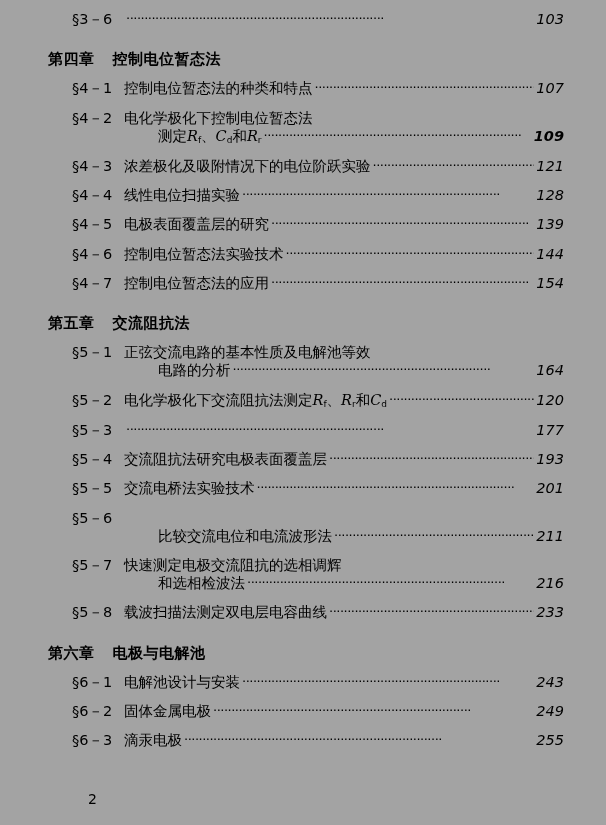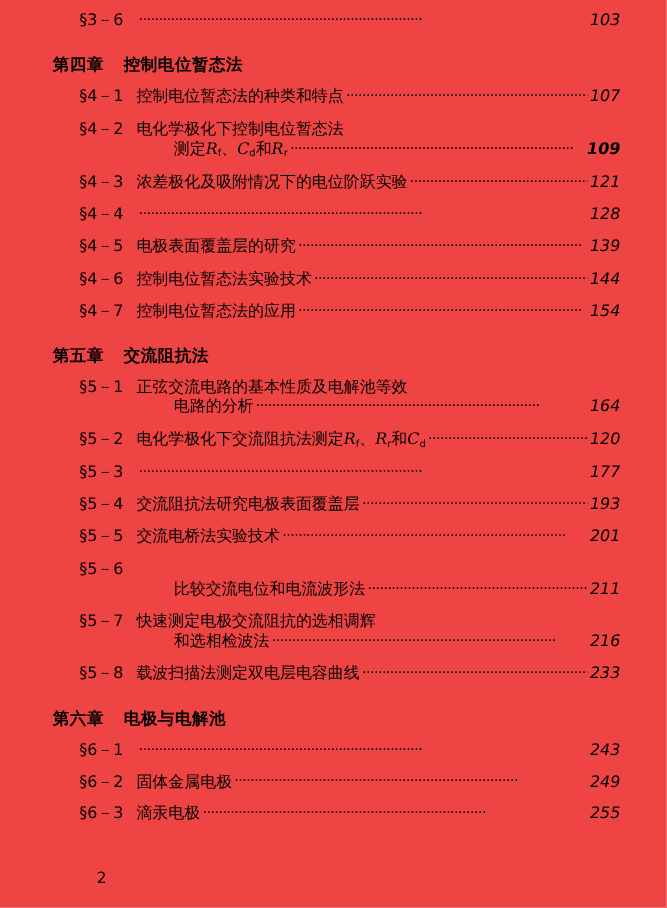--- a/index.html
+++ b/index.html
@@ -15,21 +15,21 @@
     position: relative;
     overflow: hidden;
   }
   .page {
     position: relative;
     width: 606px;
     height: 825px;
     padding: 0;
     box-sizing: border-box;
     
-    background: #ef4444;
+    background: #a3a3a3;
   }
   .content {
     padding: 10px 42px 0 30px;
   }
 
   
   .chapter {
     display: flex;
     align-items: flex-end;
     font-weight: bold;
@@ -157,20 +157,21 @@
         <span class="sec-num">§4－3</span>
         <span class="sec-text">浓差极化及吸附情况下的电位阶跃实验</span>
         <span class="dots">·······································································</span>
         <span class="page-no">121</span>
       </div>
     </div>
 
     <div class="entry">
       <div class="entry-line">
         <span class="sec-num">§4－4</span>
+        <span class="sec-text">线性电位扫描实验</span>
         <span class="dots">·······································································</span>
         <span class="page-no">128</span>
       </div>
     </div>
 
     <div class="entry">
       <div class="entry-line">
         <span class="sec-num">§4－5</span>
         <span class="sec-text">电极表面覆盖层的研究</span>
         <span class="dots">·······································································</span>
@@ -281,20 +282,21 @@
     </div>
 
     <div class="chapter">
       <span class="ch-num">第六章</span>
       <span class="ch-title">电极与电解池</span>
     </div>
 
     <div class="entry">
       <div class="entry-line">
         <span class="sec-num">§6－1</span>
+        <span class="sec-text">电解池设计与安装</span>
         <span class="dots">·······································································</span>
         <span class="page-no">243</span>
       </div>
     </div>
 
     <div class="entry">
       <div class="entry-line">
         <span class="sec-num">§6－2</span>
         <span class="sec-text">固体金属电极</span>
         <span class="dots">·······································································</span>

